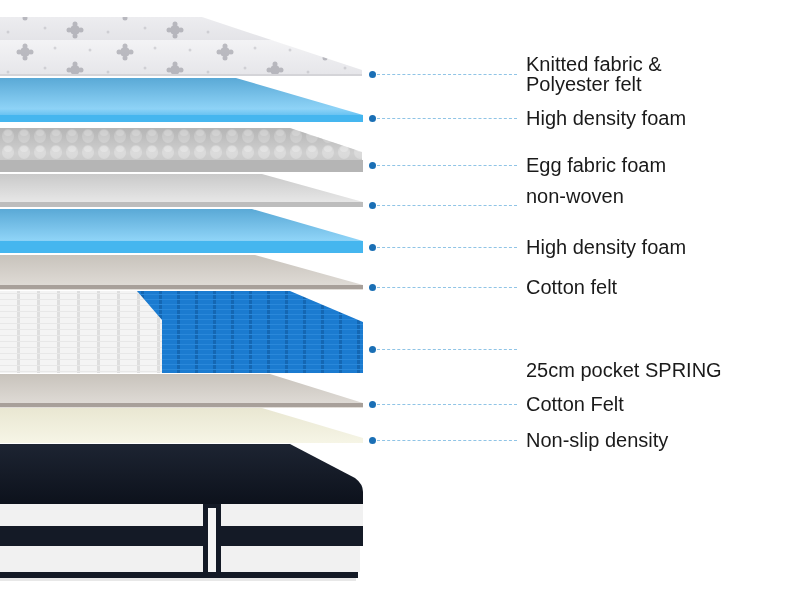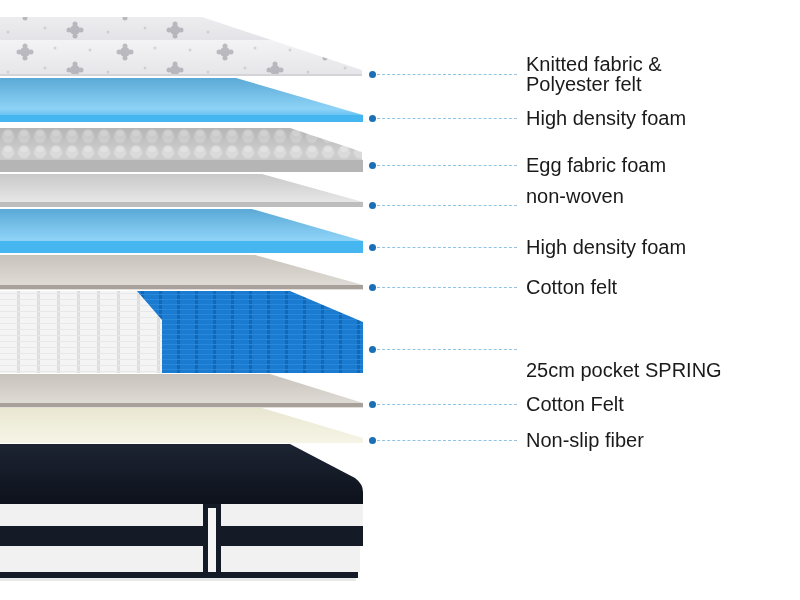--- a/index.html
+++ b/index.html
@@ -188,15 +188,15 @@
 
   <div>
     <span class="dot" style="left:369px;top:401px;"></span>
     <span class="leader" style="left:377px;top:404px;width:140px;"></span>
     <div class="label" style="top:394px;">Cotton Felt</div>
   </div>
 
   <div>
     <span class="dot" style="left:369px;top:437px;"></span>
     <span class="leader" style="left:377px;top:440px;width:140px;"></span>
-    <div class="label" style="top:430px;">Non-slip fiber</div>
+    <div class="label" style="top:430px;">Non-slip density</div>
   </div>
 </div>
 
 </body></html>

